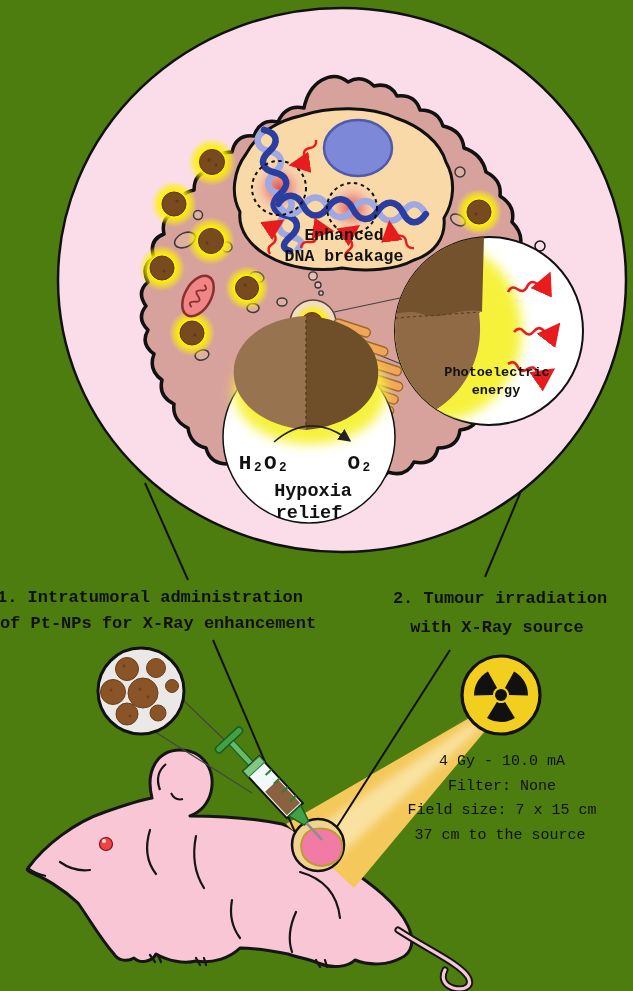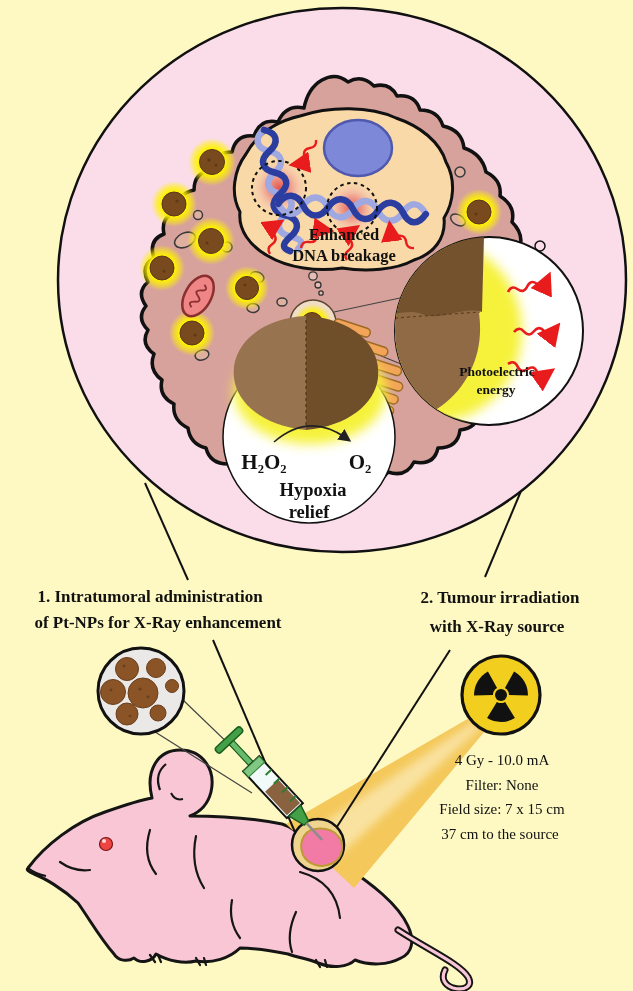--- a/index.html
+++ b/index.html
@@ -1,17 +1,17 @@
 <!DOCTYPE html>
 <html><head>
 <meta charset="utf-8">
 <style>
   html,body{margin:0;padding:0;background:#ffffff;}
-  .fig-wrap{position:relative;width:633px;height:991px;background:#fef9c3;overflow:hidden;
-            font-family:Liberation Serif, serif;}
+  .fig-wrap{position:relative;width:633px;height:991px;background:#4d7c0f;overflow:hidden;
+            font-family:Liberation Mono, monospace;}
   svg{display:block;}
   text{fill:#111;}
   .lbl-bold{font-weight:bold;}
 </style>
 </head>
 <body>
 
 <div class="fig-wrap">
 <svg width="633" height="991" viewBox="0 0 633 991">
   <defs>

